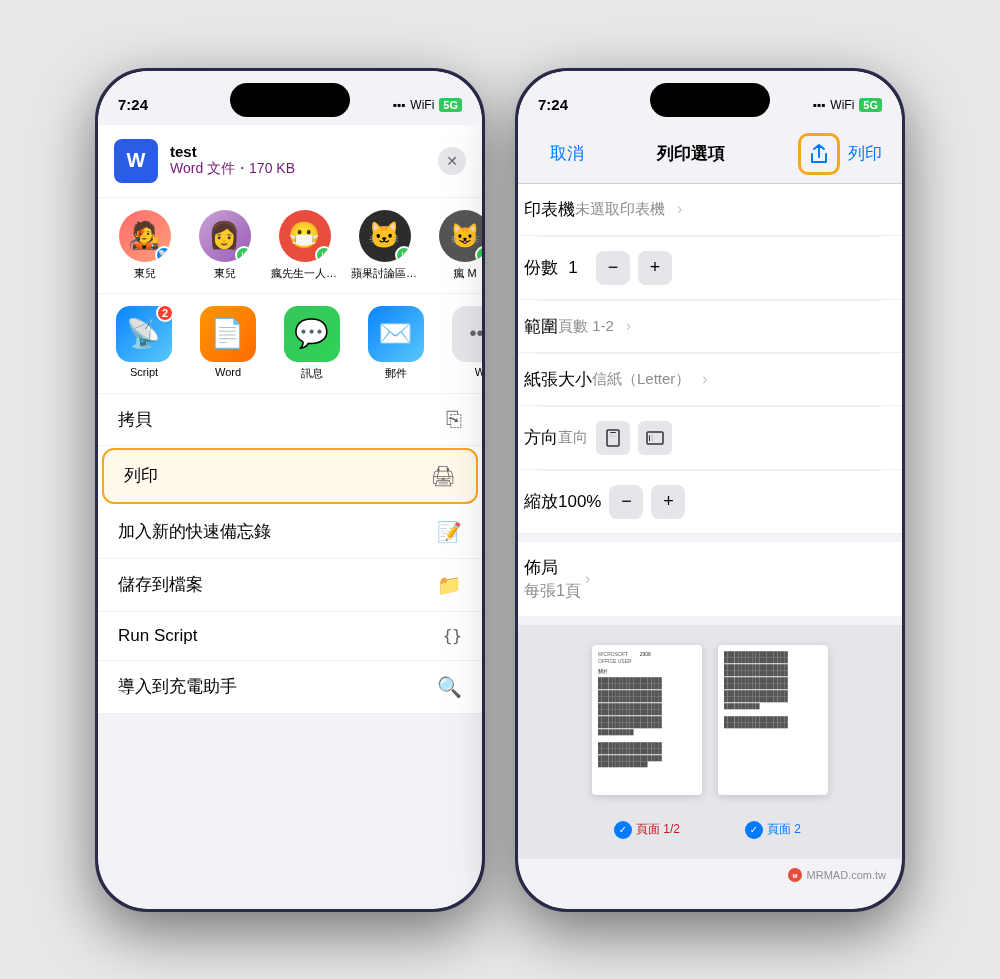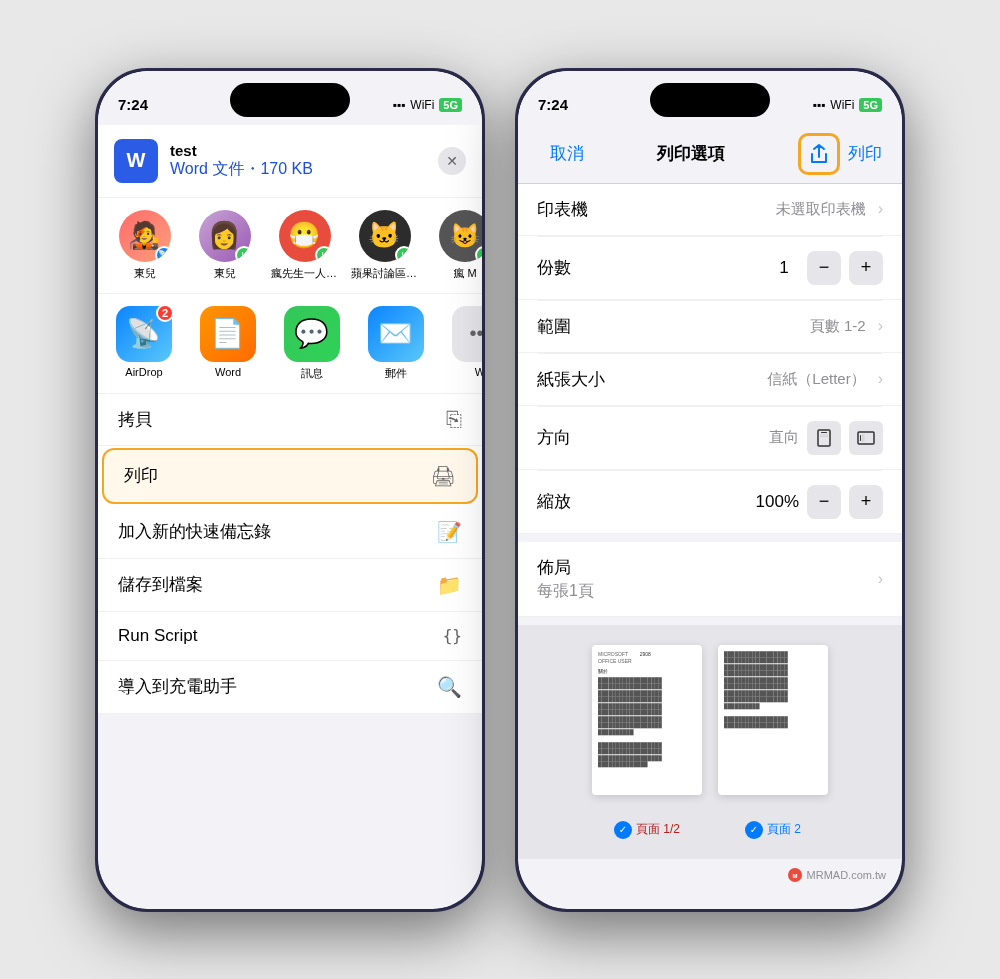--- a/index.html
+++ b/index.html
@@ -116,21 +116,21 @@
       border-radius: 8px;
       display: flex;
       align-items: center;
       justify-content: center;
       color: white;
       font-size: 20px;
       font-weight: 700;
     }
     .file-info { flex: 1; }
     .file-name { font-size: 15px; font-weight: 600; color: #000; }
-    .file-meta { font-size: 16px; color: #1d4ed8; }
+    .file-meta { font-size: 14px; color: #701a75; }
     .close-btn {
       width: 28px; height: 28px;
       background: #e5e5ea;
       border-radius: 50%;
       display: flex; align-items: center; justify-content: center;
       font-size: 14px; color: #666;
     }
     .people-row {
       display: flex;
       padding: 12px 12px;
@@ -228,22 +228,21 @@
       border: 3px solid #f5a623;
       border-radius: 10px;
       display: flex; align-items: center; justify-content: center;
       color: #007aff;
       font-size: 20px;
       background: #f2f2f7;
     }
     .print-row {
       display: flex;
       align-items: center;
-      justify-content: space-between;
-      padding: 14px 19px;
+      padding: 14px 6px;
       border-bottom: 1px solid #f0f0f0;
       min-height: 48px;
     }
     .print-row-label { font-size: 17px; color: #000; }
     .print-row-value {
       display: flex; align-items: center; gap: 8px;
       color: #8e8e93; font-size: 15px;
     }
     .stepper {
       display: flex; align-items: center; gap: 8px;
@@ -411,21 +410,21 @@
             <span class="person-name">瘋 M</span>
           </div>
         </div>
 
         <div class="app-row" style="background:#fff;">
           <div class="app-item">
             <div class="app-icon app-airdrop" style="position:relative;">
               <span>📡</span>
               <div class="badge">2</div>
             </div>
-            <span class="app-name">AirDrop</span>
+            <span class="app-name">Script</span>
           </div>
           <div class="app-item">
             <div class="app-icon app-pages">
               <span>📄</span>
             </div>
             <span class="app-name">Word</span>
           </div>
           <div class="app-item">
             <div class="app-icon app-messages">
               <span>💬</span>

